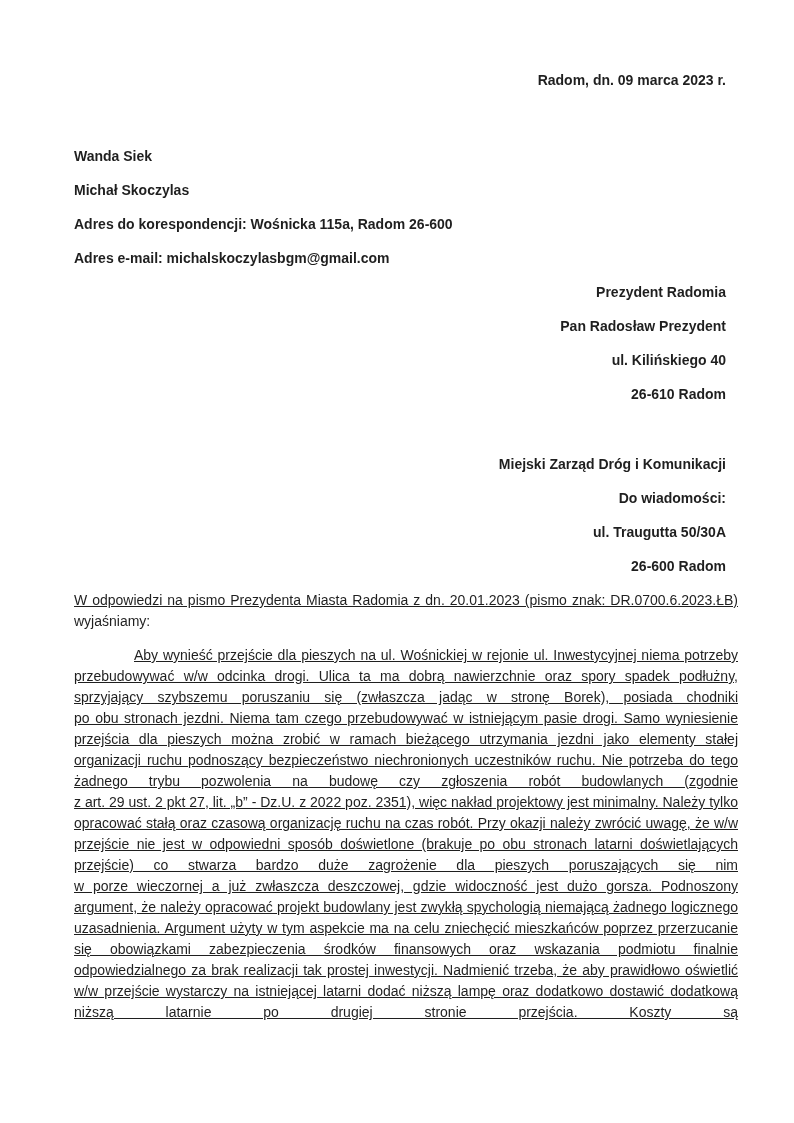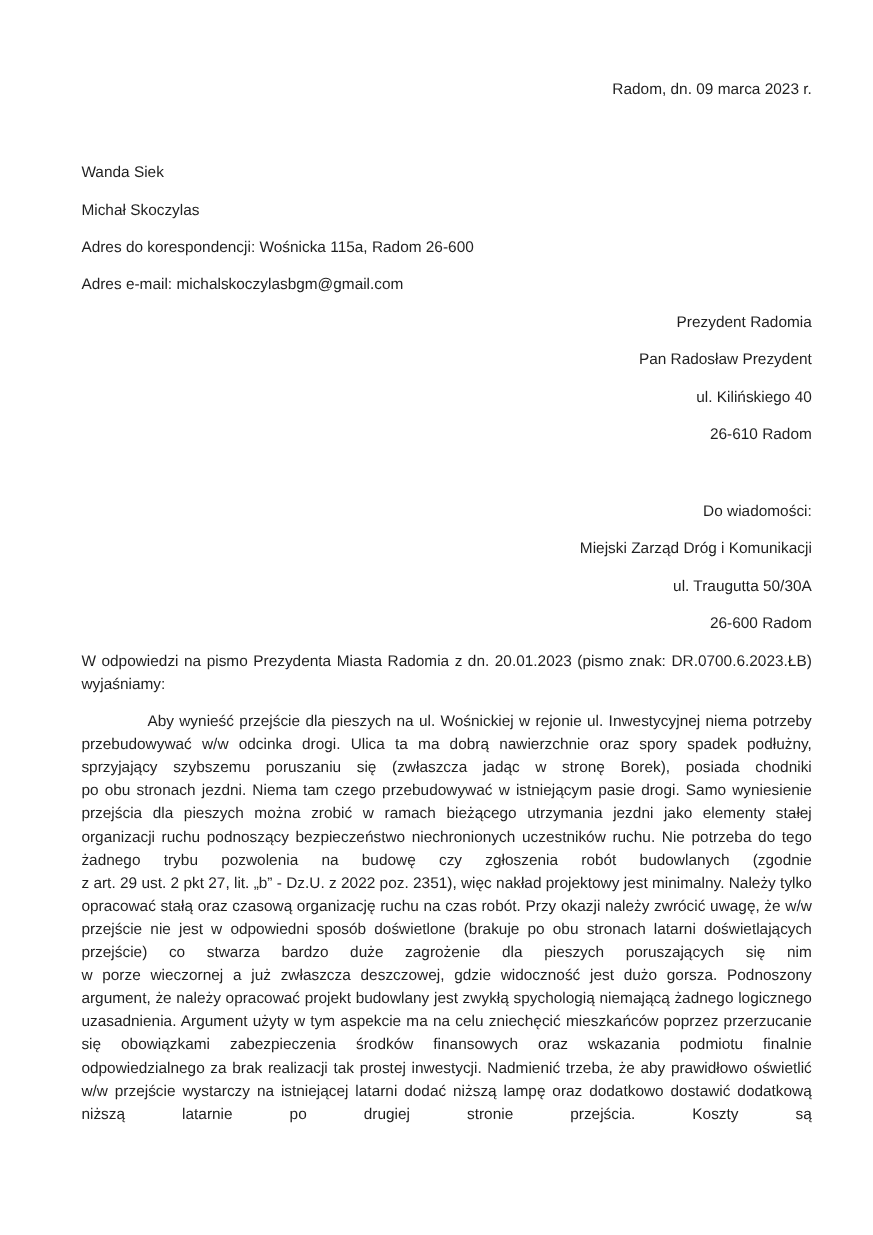--- a/index.html
+++ b/index.html
@@ -17,32 +17,34 @@
   }
   .page {
     box-sizing: border-box;
     width: 794px;
     height: 1123px;
     padding: 70px 56px 40px 74px;
     background: #ffffff;
   }
   .line {
     line-height: 21px;
-    margin: 0 0 13px 0;
+    margin: 0 12px 13px 0;
     white-space: nowrap;
+    font-weight: bold;
   }
   .right { text-align: right; }
   .date-line { margin-bottom: 55px; }
   .cc-block { margin-top: 49px; }
   .intro-para { margin-top: 79px; }
   .para { margin: 0 0 13px 0; }
   .seg {
     line-height: 21px;
     text-align: justify;
     text-align-last: justify;
+    text-decoration: underline;
   }
   .seg-end {
     text-align: justify;
     text-align-last: left;
     line-height: 21px;
   }
   .first-indent { text-indent: 60px; }
 </style>
 </head>
 <body>
@@ -59,22 +61,22 @@
   </div>
 
   <div class="recipient-block right">
     <p class="line">Prezydent Radomia</p>
     <p class="line">Pan Radosław Prezydent</p>
     <p class="line">ul. Kilińskiego 40</p>
     <p class="line">26-610 Radom</p>
   </div>
 
   <div class="cc-block right">
+    <p class="line">Miejski Zarząd Dróg i Komunikacji</p>
     <p class="line">Do wiadomości:</p>
-    <p class="line">Miejski Zarząd Dróg i Komunikacji</p>
     <p class="line">ul. Traugutta 50/30A</p>
     <p class="line">26-600 Radom</p>
   </div>
 
   <div class="letter-body">
     <div class="para intro-para">
       <div class="seg">W odpowiedzi na pismo Prezydenta Miasta Radomia z dn. 20.01.2023 (pismo znak: DR.0700.6.2023.ŁB)</div>
       <div class="seg-end">wyjaśniamy:</div>
     </div>
     <div class="para main-para">

